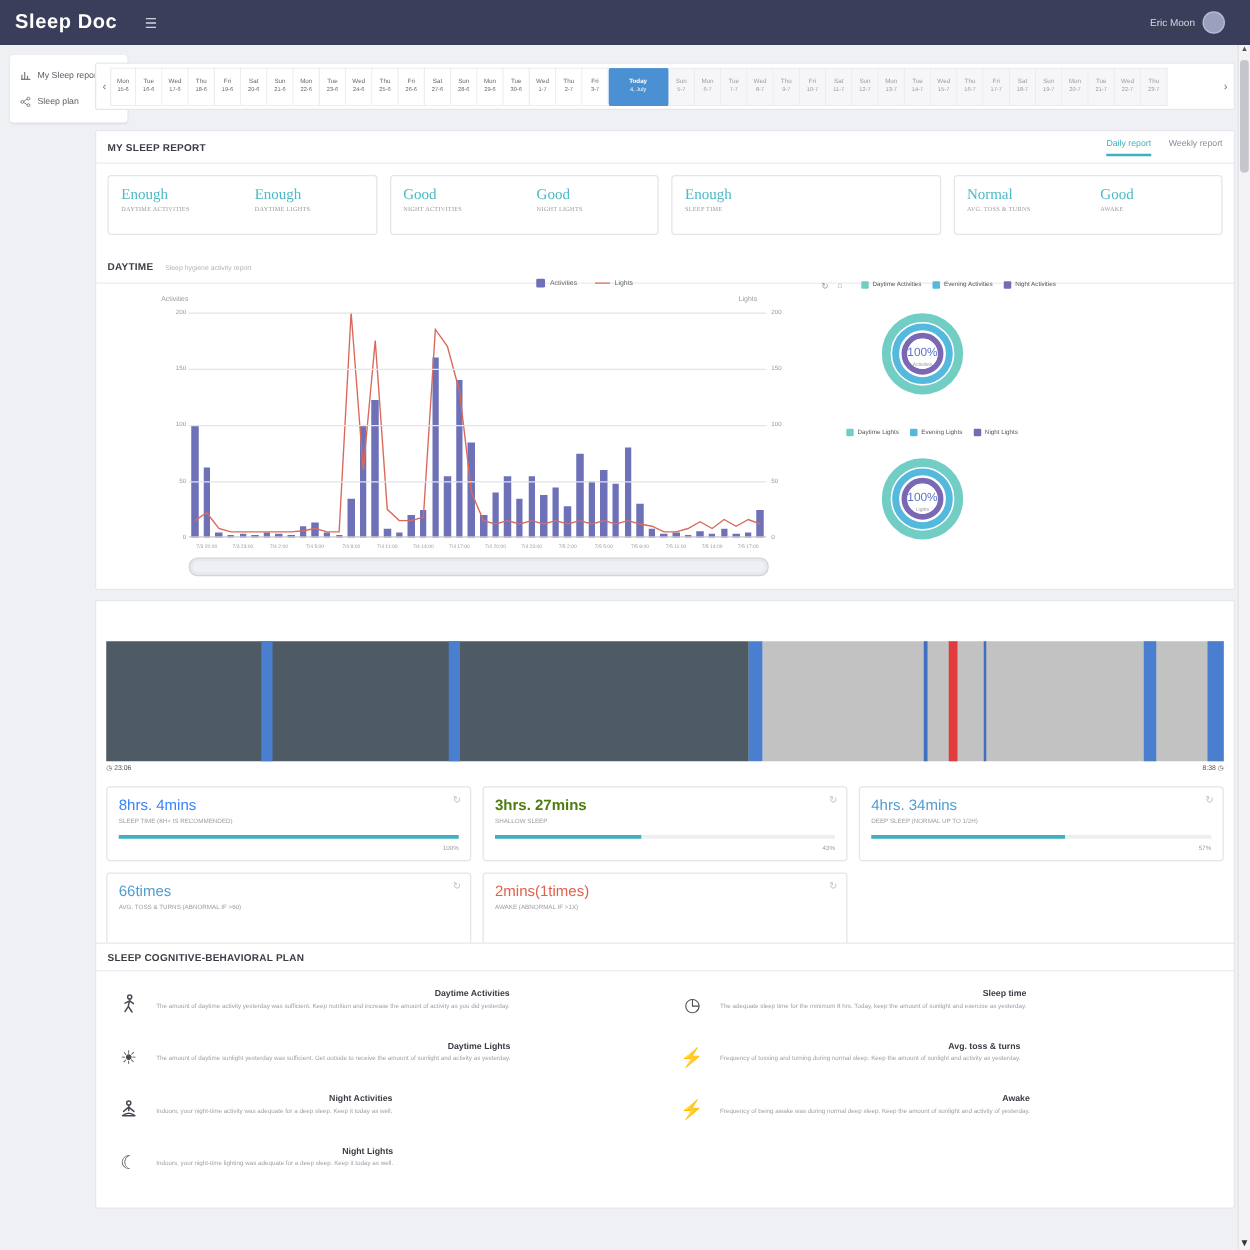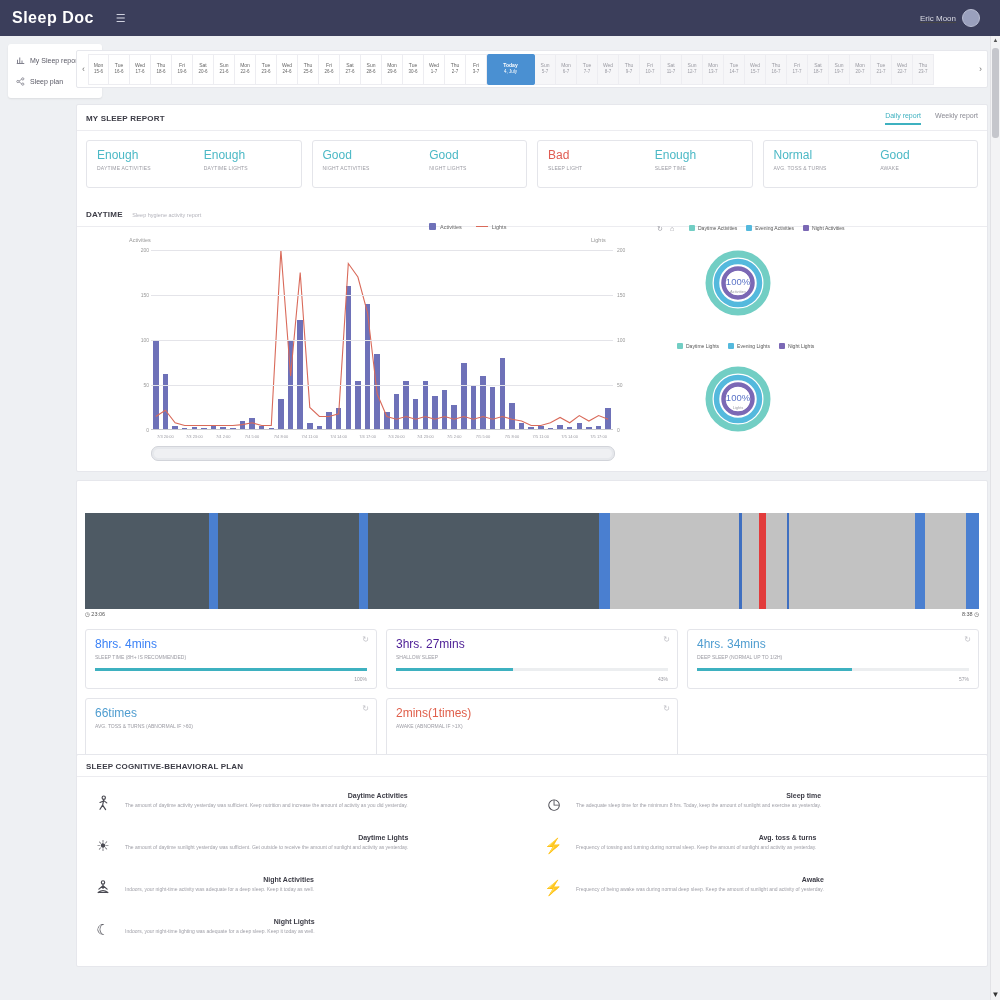--- a/index.html
+++ b/index.html
@@ -32,21 +32,21 @@
   .dcell .l2{font-size:4.5px;font-weight:normal;}
   
   .panel{position:absolute;left:76px;width:912px;background:#fff;border:1px solid #e6e7ec;border-radius:2px;box-sizing:border-box;}
   .panel-head{display:flex;align-items:center;padding:7px 9px 5px 9px;border-bottom:1px solid #ececf0;}
   .p-title{font-size:8px;font-weight:bold;color:#3c3c46;letter-spacing:.2px;}
   .p-sub{font-size:5.5px;color:#b3b3bb;margin-left:5px;}
   .tabs{margin-left:auto;display:flex;gap:14px;}
   .tab{font-size:7px;color:#8b8b94;padding-bottom:4px;cursor:pointer;}
   .tab.active{color:#3eb1c0;border-bottom:2px solid #3eb1c0;}
   
-  .sumrow{display:flex;gap:10px;padding:9px;}
+  .sumrow{display:flex;gap:10px;padding:9px;font-family:Liberation Serif, serif;}
   .sumcard{flex:1;border:1px solid #e4e5ea;border-radius:3px;height:46px;display:flex;}
   .sumhalf{flex:1;padding:7px 10px;box-sizing:border-box;}
   .sumval{font-size:12px;margin-bottom:3px;}
   .sumlab{font-size:5px;color:#9b9ba3;letter-spacing:.2px;}
   
   .sec-head{padding:6px 9px 5px 9px;border-bottom:1px solid #ececf0;}
   .chart-legend{position:absolute;left:352px;top:118px;display:flex;gap:14px;align-items:center;}
   .cl-item{display:flex;align-items:center;gap:4px;font-size:5.5px;color:#666;cursor:pointer;}
   .cl-sq{width:7px;height:7px;border-radius:1px;}
   .cl-line{width:12px;height:0;border-top:1.5px solid;}
@@ -316,24 +316,20 @@
         <div class="sumhalf">
           <div class="sumval" style="color: rgb(76, 185, 198);">Good</div>
           <div class="sumlab">NIGHT ACTIVITIES</div>
         </div>
         <div class="sumhalf">
           <div class="sumval" style="color: rgb(76, 185, 198);">Good</div>
           <div class="sumlab">NIGHT LIGHTS</div>
         </div>
       </div>
       <div class="sumcard">
-        <div class="sumhalf">
-          <div class="sumval" style="color: rgb(224, 92, 82);">Bad</div>
-          <div class="sumlab">SLEEP LIGHT</div>
-        </div>
         <div class="sumhalf">
           <div class="sumval" style="color: rgb(76, 185, 198);">Enough</div>
           <div class="sumlab">SLEEP TIME</div>
         </div>
       </div>
       <div class="sumcard">
         <div class="sumhalf">
           <div class="sumval" style="color: rgb(76, 185, 198);">Normal</div>
           <div class="sumlab">AVG. TOSS &amp; TURNS</div>
         </div>
@@ -622,21 +618,21 @@
     <div class="stat-card">
       <span class="stat-value" style="color: #3b82f6;">8hrs. 4mins</span>
       <span class="stat-label">SLEEP TIME (8H+ IS RECOMMENDED)</span>
       <span class="stat-refresh">↻</span>
       <div class="pbar">
           <div class="pbar-fill" style="width: 100%;"></div>
         </div>
       <span class="pct">100%</span>
     </div>
     <div class="stat-card">
-      <span class="stat-value" style="color: #4c1d95;">3hrs. 27mins</span>
+      <span class="stat-value" style="color: #4d7c0f; font-weight: bold;">3hrs. 27mins</span>
       <span class="stat-label">SHALLOW SLEEP</span>
       <span class="stat-refresh">↻</span>
       <div class="pbar">
           <div class="pbar-fill" style="width: 43%;"></div>
         </div>
       <span class="pct">43%</span>
     </div>
     <div class="stat-card">
       <span class="stat-value" style="color: rgb(79, 157, 208);">4hrs. 34mins</span>
       <span class="stat-label">DEEP SLEEP (NORMAL UP TO 1/2H)</span>

